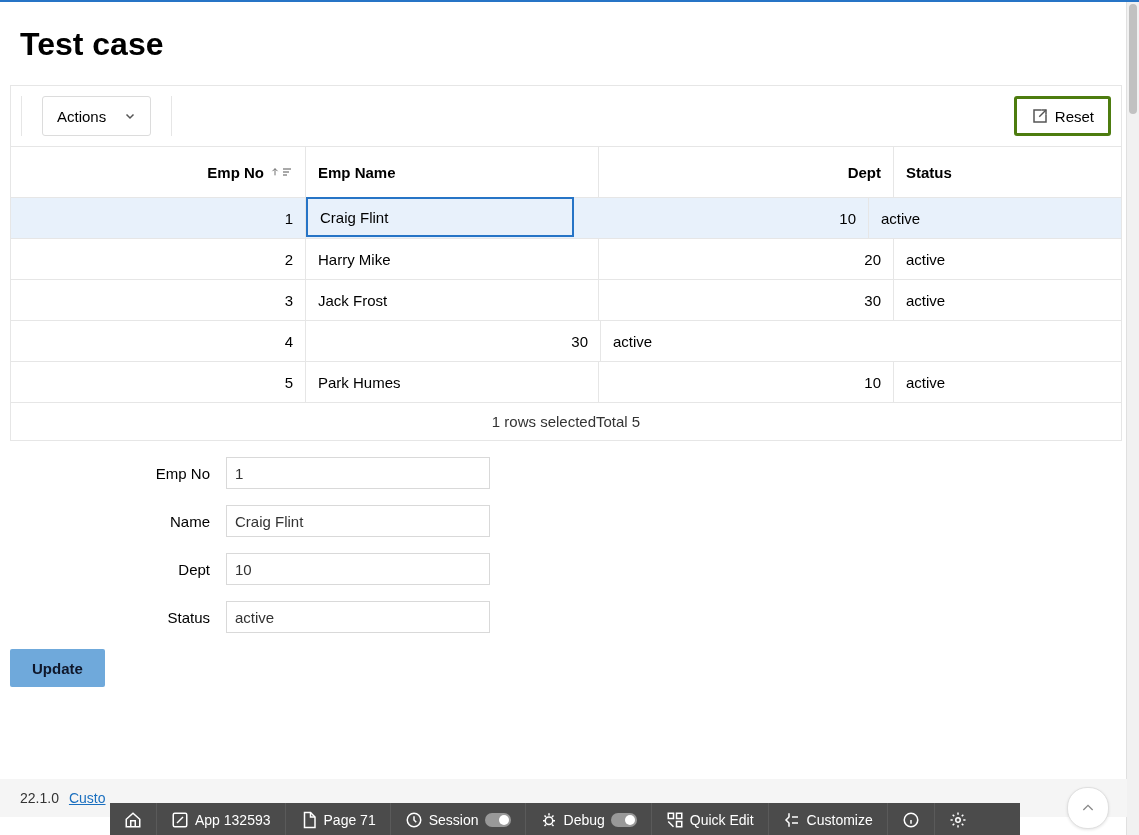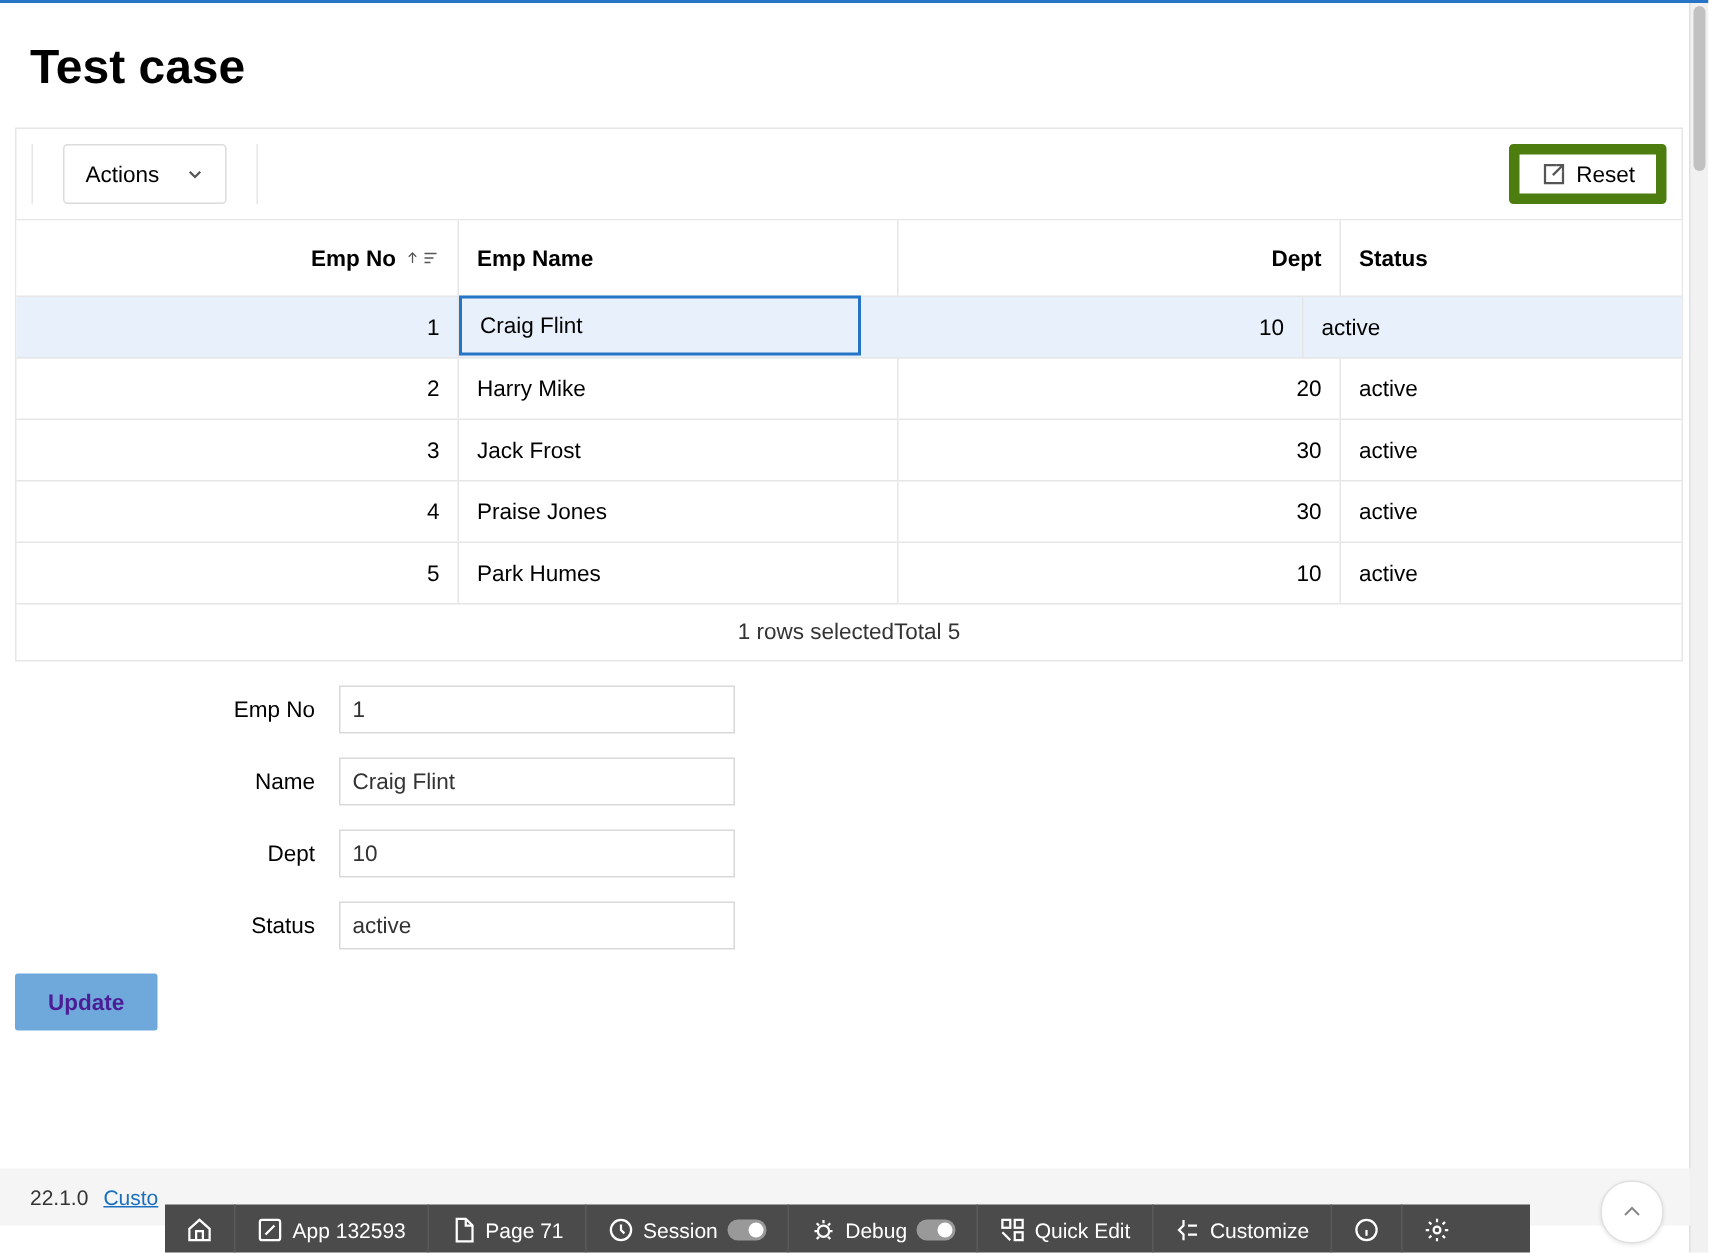--- a/index.html
+++ b/index.html
@@ -12,37 +12,37 @@
   .region{border:1px solid #e6e6e6;background:#fff;margin:0 0 16px 0;}
   .toolbar{display:flex;align-items:center;padding:10px 10px;gap:20px;}
   .search-group{display:flex;height:40px;}
   .search-icon-btn{width:60px;border:1px solid #dcdcdc;border-right:none;border-radius:3px 0 0 3px;background:#fff;display:flex;align-items:center;justify-content:center;gap:2px;cursor:pointer;}
   .search-input{width:258px;border:1px solid #dcdcdc;border-left:none;border-right:none;font-size:15px;padding:0 10px;}
   .search-input::placeholder{color:#777;}
   .go-btn{width:40px;border:1px solid #dcdcdc;border-radius:0 3px 3px 0;background:#fff;font-size:15px;cursor:pointer;}
   .actions-btn{height:40px;border:1px solid #dcdcdc;border-radius:3px;background:#fff;padding:0 14px;font-size:15px;display:flex;align-items:center;gap:18px;cursor:pointer;}
   .divider{width:1px;height:40px;background:#e6e6e6;}
   .spacer{flex:1;}
-  .reset-btn{height:40px;border:7px solid #4d7c0f;border-radius:3px;background:#fff;padding:0 14px;font-size:15px;display:flex;align-items:center;gap:6px;cursor:pointer;}
+  .reset-btn{height:40px;border:3px solid #4d7c0f;border-radius:3px;background:#fff;padding:0 14px;font-size:15px;display:flex;align-items:center;gap:6px;cursor:pointer;}
   .grid{border-top:1px solid #e6e6e6;}
   .grid-header{display:flex;height:50px;border-bottom:1px solid #e6e6e6;background:#fff;font-weight:600;font-size:15px;}
   .col-empno{width:270px;text-align:right;padding:0 12px;display:flex;align-items:center;justify-content:flex-end;gap:6px;border-right:1px solid #e6e6e6;}
   .col-name{width:268px;text-align:left;padding:0 12px;display:flex;align-items:center;border-right:1px solid #e6e6e6;}
   .col-dept{width:270px;text-align:right;padding:0 12px;display:flex;align-items:center;justify-content:flex-end;border-right:1px solid #e6e6e6;}
   .col-status{flex:1;text-align:left;padding:0 12px;display:flex;align-items:center;}
   .grid-row{display:flex;height:40px;border-bottom:1px solid #e6e6e6;font-size:15px;}
   .grid-row .col-empno,.grid-row .col-name,.grid-row .col-dept,.grid-row .col-status{font-weight:normal;}
   .grid-row.selected{background:#e8f1fb;}
   .grid-row.selected .col-name{border:2px solid #2674c6;box-sizing:border-box;height:40px;margin:-1px 0;}
   .grid-footer{display:flex;justify-content:center;padding:10px 14px;font-size:15px;color:#333;}
   .form{padding:0 0 10px 0;}
   .form-row{display:flex;align-items:center;margin-bottom:16px;}
   .form-label{width:200px;text-align:right;padding-right:16px;font-size:15px;}
   .form-input{width:246px;height:30px;border:1px solid #d9d9d9;padding:0 8px;font-size:15px;color:#333;}
-  .update-btn{margin-left:0;display:inline-block;background:#6fa9db;color:#4c1d95;border:none;border-radius:2px;height:38px;padding:0 22px;font-size:15px;font-weight:600;cursor:pointer;}
+  .update-btn{margin-left:0;display:inline-block;background:#6fa9db;color:#0f172a;border:none;border-radius:2px;height:38px;padding:0 22px;font-size:15px;font-weight:600;cursor:pointer;}
   .page-footer{position:absolute;bottom:20px;left:0;right:12px;background:#f5f5f5;height:38px;display:flex;align-items:center;padding:0 20px;font-size:14px;}
   .page-footer .version{color:#333;margin-right:10px;}
   .page-footer .customize{color:#1a6fbf;}
   .dev-toolbar{position:absolute;bottom:0;left:110px;width:910px;height:34px;background:#4b4b4b;color:#fff;display:flex;align-items:stretch;}
   .dev-item{display:flex;align-items:center;gap:6px;padding:0 14px;border-right:1px solid #5a5a5a;font-size:14px;cursor:pointer;}
   .dev-item:last-child{border-right:none;}
   .dev-item svg{width:18px;height:18px;}
   .scroll-top{position:absolute;right:30px;bottom:8px;width:40px;height:40px;border-radius:20px;background:#fff;border:1px solid #e0e0e0;box-shadow:0 1px 3px rgba(0,0,0,.1);display:flex;align-items:center;justify-content:center;cursor:pointer;}
   .sort-icons{display:flex;align-items:center;gap:1px;color:#555;}
   .toggle{width:26px;height:14px;border-radius:7px;background:#999;position:relative;display:inline-block;}
@@ -115,21 +115,20 @@
               <div class="col-status">active</div>
             </div>
             <div class="grid-row">
               <div class="col-empno">3</div>
               <div class="col-name">Jack Frost</div>
               <div class="col-dept">30</div>
               <div class="col-status">active</div>
             </div>
             <div class="grid-row">
               <div class="col-empno">4</div>
-              <div class="col-name">Praise Jones</div>
               <div class="col-dept">30</div>
               <div class="col-status">active</div>
             </div>
             <div class="grid-row">
               <div class="col-empno">5</div>
               <div class="col-name">Park Humes</div>
               <div class="col-dept">10</div>
               <div class="col-status">active</div>
             </div>
           </div>

